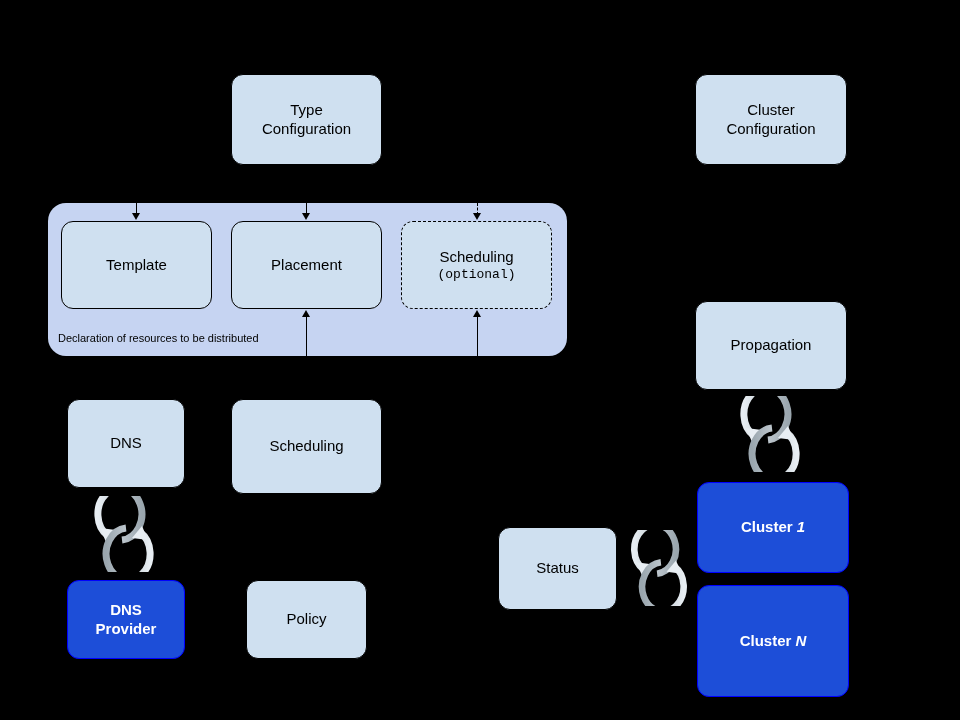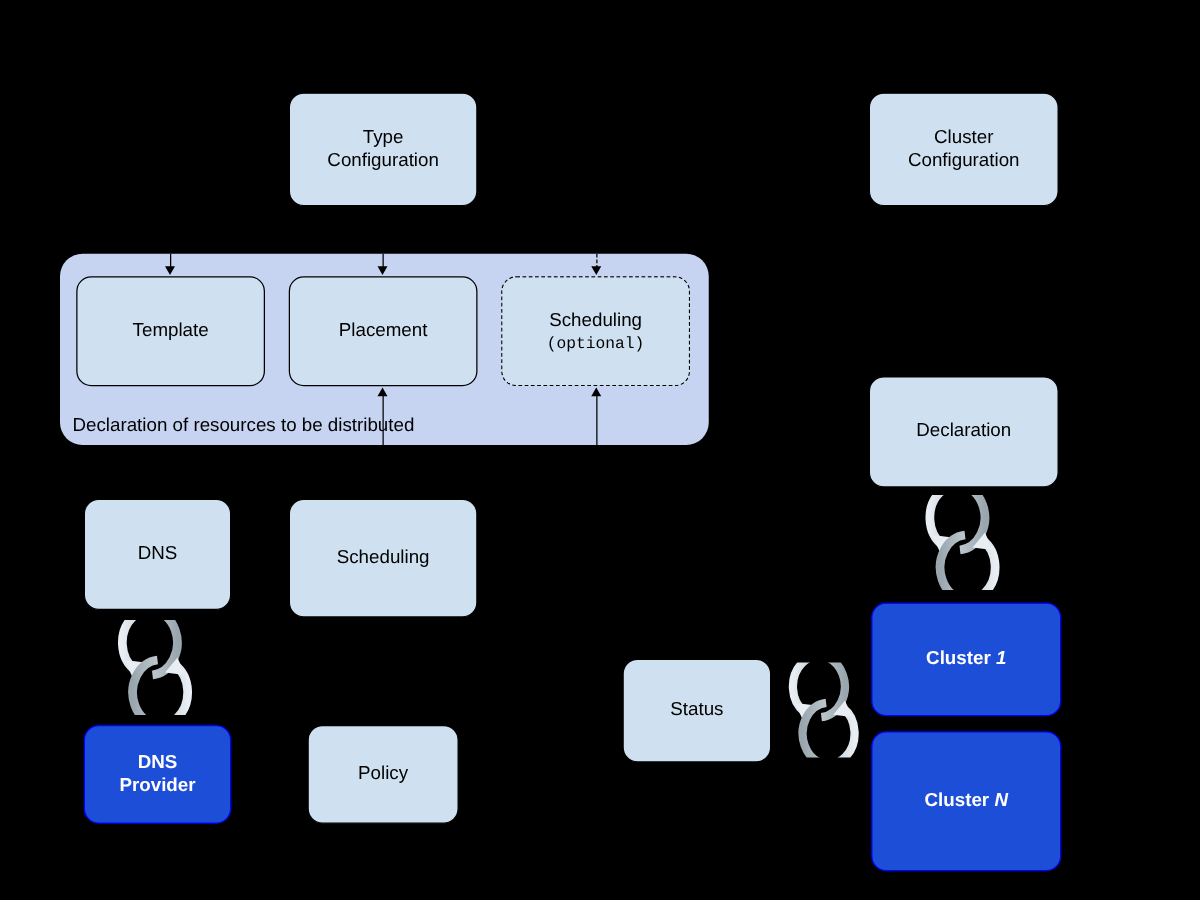--- a/index.html
+++ b/index.html
@@ -58,21 +58,21 @@
   
   .group-box {
     position: absolute;
     box-sizing: border-box;
     background: #c6d4f2;
     border-radius: 18px;
     z-index: 2;
   }
   .group-caption {
     position: absolute;
-    font-size: 15px;
+    font-size: 11px;
     color: #000000;
     white-space: nowrap;
     z-index: 6;
   }
 
   
   .vline {
     position: absolute;
     width: 0;
     border-left: 1px solid #000000;
@@ -192,21 +192,21 @@
 
   <div class="node" style="left:246px; top:580px; width:121px; height:79px;">
     <span class="label">Policy</span>
   </div>
 
   <div class="node" style="left:231px; top:399px; width:151px; height:95px;">
     <span class="label">Scheduling</span>
   </div>
 
   <div class="node" style="left:695px; top:301px; width:152px; height:89px;">
-    <span class="label">Declaration</span>
+    <span class="label">Propagation</span>
   </div>
 
   <div class="sync-icon" style="left:734px; top:396px; width:72px; height:76px;">
     <svg viewBox="0 0 72 76" width="72" height="76" aria-hidden="true">
       <path d="M20 40 A 22 26 0 1 1 34 44" fill="none" stroke="url(#gradA)" stroke-width="7" stroke-linecap="butt"></path>
       <polygon points="12,32 28,34 18,46" fill="#e8eef3"></polygon>
       <path d="M52 36 A 22 26 0 1 1 38 32" fill="none" stroke="url(#gradB)" stroke-width="7" stroke-linecap="butt"></path>
       <polygon points="60,44 44,42 54,30" fill="#e8eef3"></polygon>
     </svg>
   </div>

